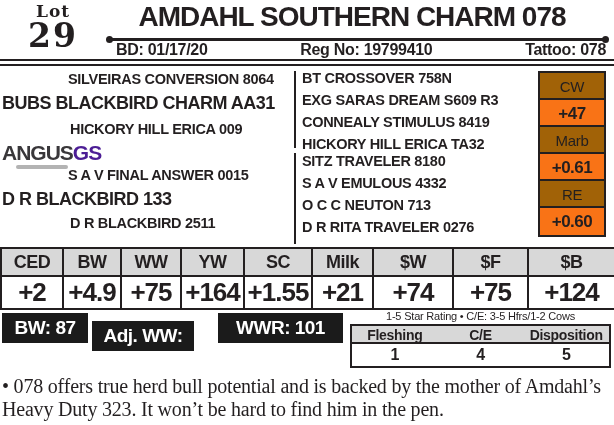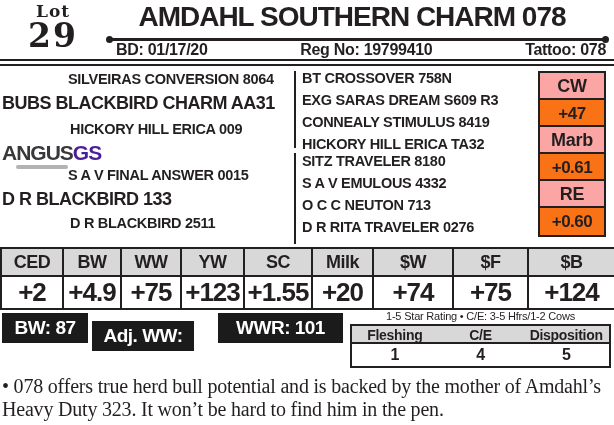--- a/index.html
+++ b/index.html
@@ -38,21 +38,21 @@
   .right-col div { height:22px; line-height:22px; }
   .rc-top { top:1px; } .rc-bottom { top:84px; }
   .angus-logo { position:absolute; left:2px; top:76px; line-height:1; }
   .angus-main { font-size:21px; font-weight:bold; letter-spacing:-1px; color:#39373a; }
   .angus-gs { font-size:21px; font-weight:bold; letter-spacing:-1px; color:#4c1d95; }
   .angus-tagline { width:52px; height:4px; background:#b3b3b3; margin:2px 0 0 14px; border-radius:2px; }
   
   .carcass { position:absolute; left:538px; top:5px; width:68px; border:2px solid #231f20; }
   .carcass .cell { height:27px; line-height:27px; text-align:center; border-bottom:2px solid #231f20; }
   .carcass .cell:last-child { border-bottom:none; }
-  .carcass .lab { background:#fca5a5; font-size:18px; font-weight:bold; letter-spacing:-0.3px; }
+  .carcass .lab { background:#a16207; font-size:15px; font-weight:normal; letter-spacing:-0.3px; }
   .carcass .val { background:#f97316; font-size:17px; font-weight:bold; letter-spacing:-0.5px; }
   
   .epd-table { width:614px; border-collapse:collapse; table-layout:fixed; }
   .epd-table td { border:2px solid #231f20; text-align:center; padding:0; overflow:hidden; }
   .epd-head td { background:#d8d8d8; height:28px; font-size:18px; font-weight:bold; letter-spacing:-0.5px; }
   .epd-vals td { background:#fff; height:33px; font-size:26px; font-weight:bold; letter-spacing:-1px; }
   
   .bottom-strip { position:relative; height:62px; }
   .perf-bar { position:absolute; top:3px; height:30px; background:#1b1b1b; color:#fff;
     font-size:19px; font-weight:bold; text-align:center; line-height:30px; letter-spacing:-0.5px; }
@@ -152,23 +152,23 @@
       <td>SC</td>
       <td>Milk</td>
       <td>$W</td>
       <td>$F</td>
       <td>$B</td>
     </tr>
     <tr class="epd-vals">
       <td>+2</td>
       <td>+4.9</td>
       <td>+75</td>
-      <td>+123</td>
+      <td>+164</td>
       <td>+1.55</td>
-      <td>+20</td>
+      <td>+21</td>
       <td>+74</td>
       <td>+75</td>
       <td>+124</td>
     </tr>
   </tbody>
     </table>
 
   <div class="bottom-strip">
     <div class="perf-bar pb0">BW: 87</div>
     <div class="perf-bar pb1">Adj. WW: 741</div>

